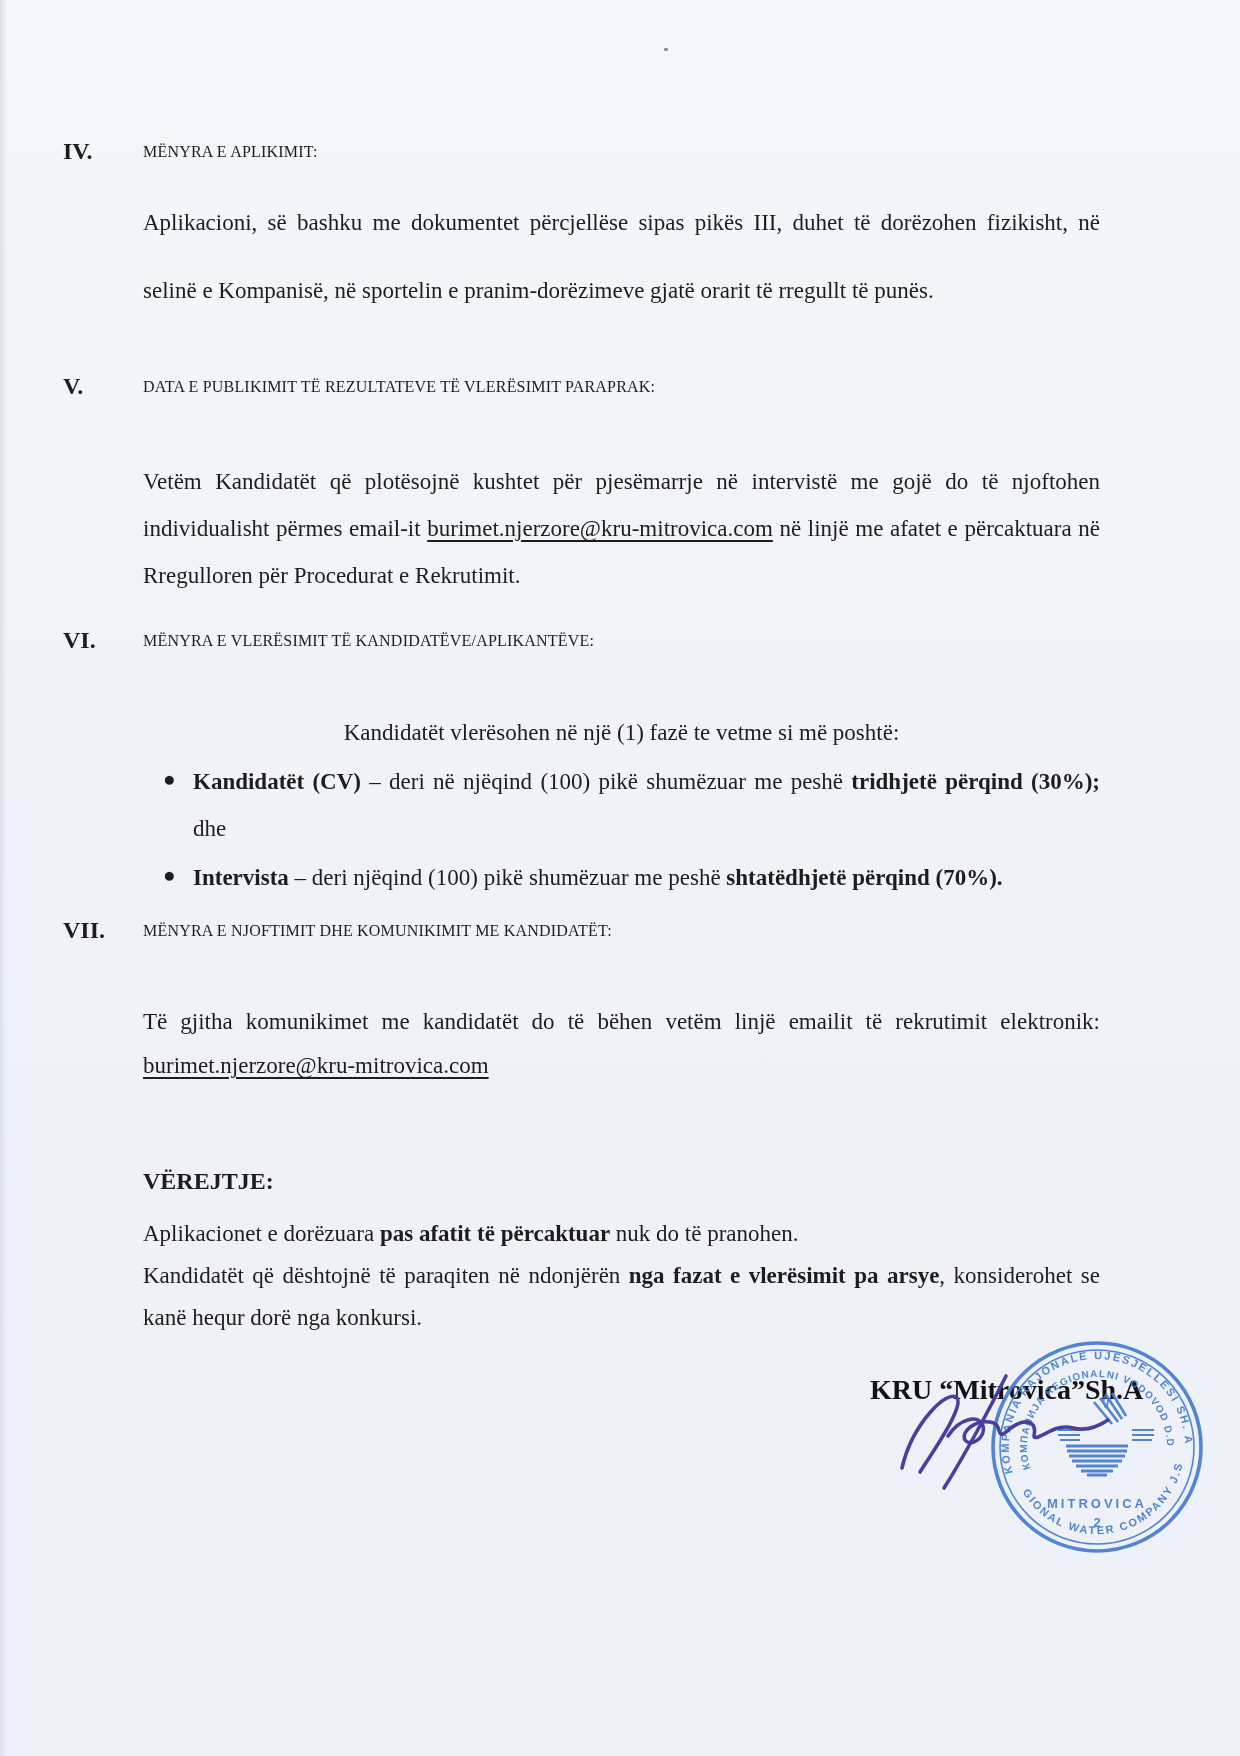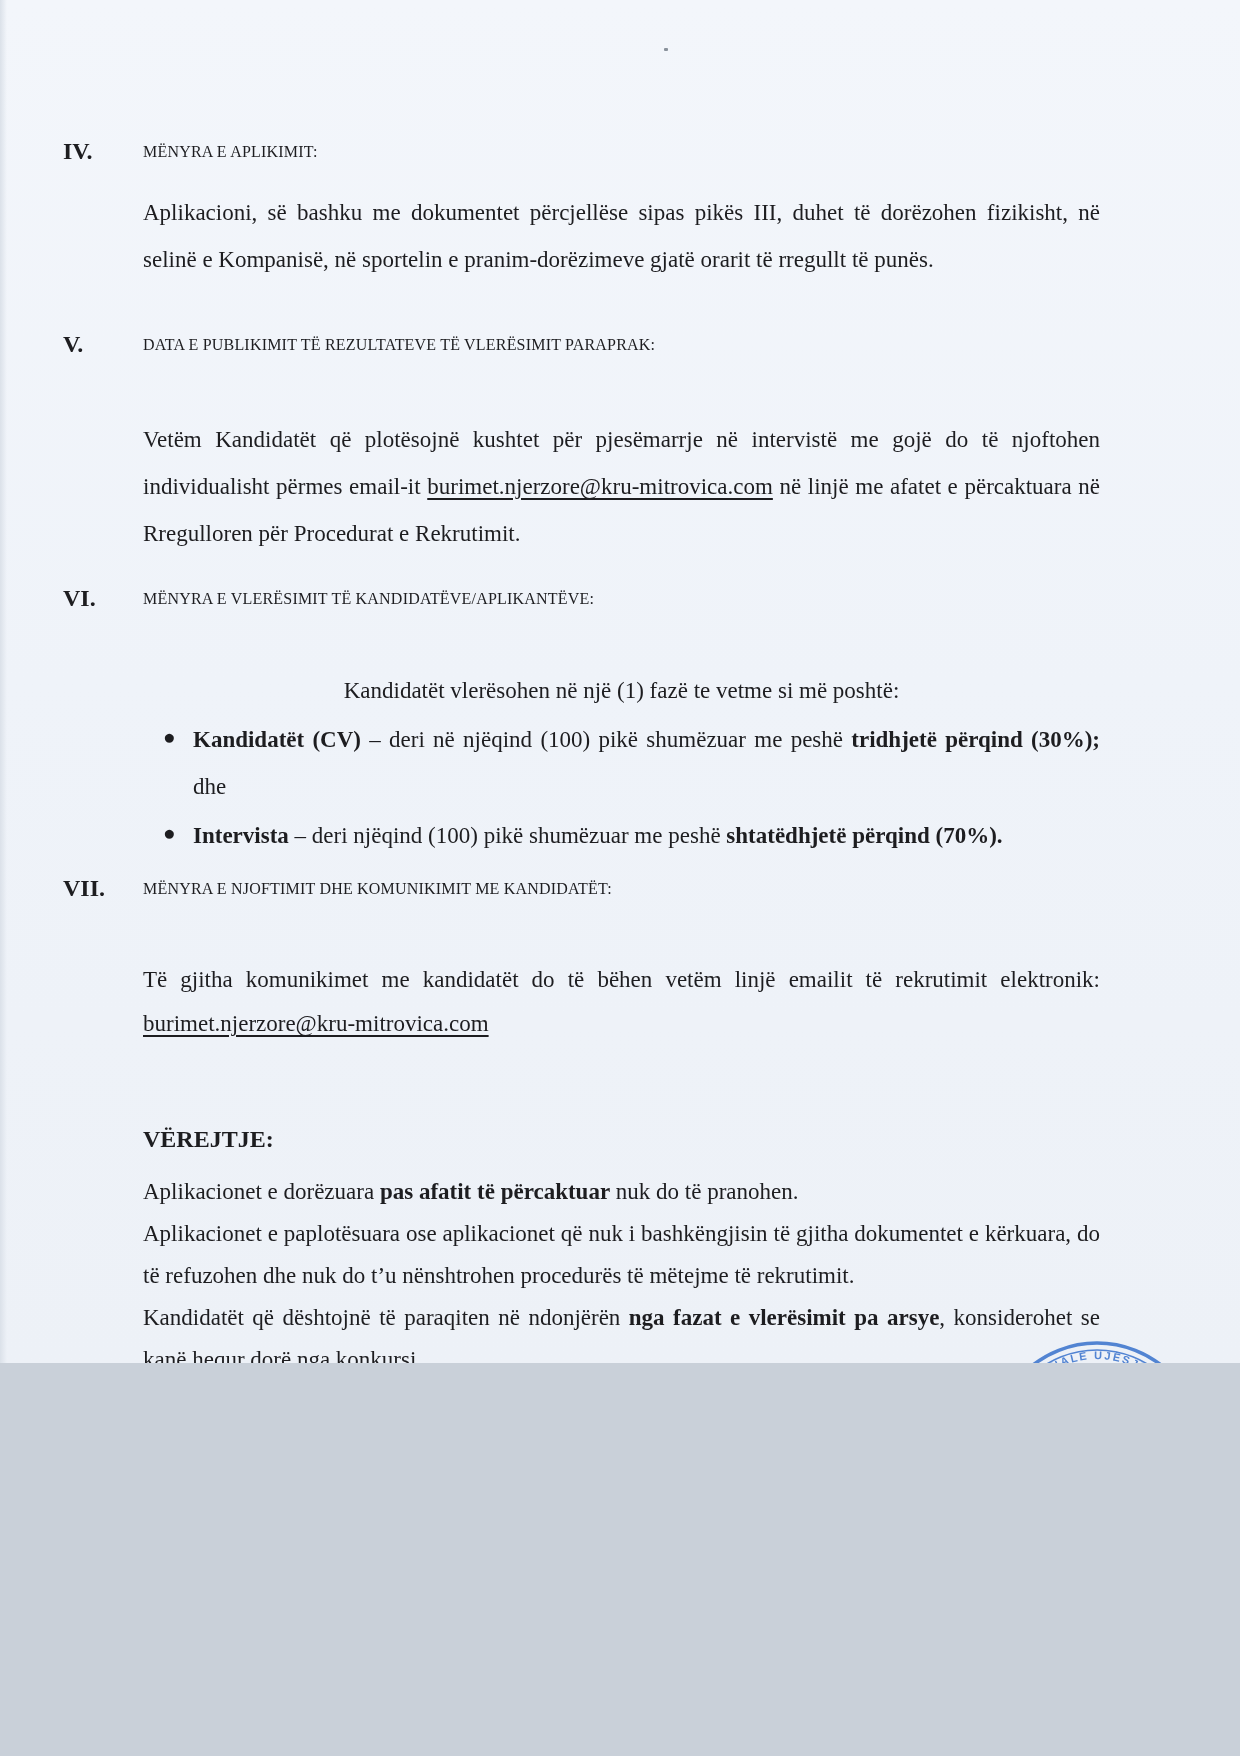--- a/index.html
+++ b/index.html
@@ -1,35 +1,35 @@
 <!DOCTYPE html>
 <html><head>
 <meta charset="utf-8">
 <style>
   html,body{margin:0;padding:0;background:#c9d0d9;}
   .page{
     position:relative;
-    width:1240px;height:1363px;
+    width:1240px;height:1756px;
     margin:0 auto;
     background:linear-gradient(180deg,#f3f6fb 0%,#eff3f9 50%,#edf1f7 100%);
     font-family:"Liberation Serif", serif;
     color:#1d1d20;
     overflow:hidden;
   }
   .page::before{
     content:"";position:absolute;left:0;top:0;bottom:0;width:7px;
     background:linear-gradient(90deg,#dbe1e9,rgba(239,243,249,0));
   }
   .speck{position:absolute;left:664px;top:48px;width:4px;height:3px;background:#8a929c;border-radius:1px;}
   .content{position:absolute;left:63px;top:136px;width:1037px;}
   .sec{display:grid;grid-template-columns:80px 1fr;}
   .num{font-weight:bold;font-size:24px;line-height:31px;}
   .title{margin:0;font-size:16px;line-height:31px;font-weight:normal;letter-spacing:.2px;}
   p{margin:0;font-size:23px;text-align:justify;}
-  .sec-iv .para{margin-top:22px;line-height:47px;}
+  .sec-iv .para{margin-top:22px;line-height:68px;}
   .sec-v{margin-top:46px;}
   .sec-v .para{margin-top:56px;line-height:47px;}
   .sec-vi{margin-top:26px;}
   .sec-vi .intro{margin-top:54px;line-height:46px;text-align:center;}
   .bullets{margin:2px 0 0 0;padding:0;list-style:none;}
   .bullet{position:relative;padding-left:50px;font-size:23px;line-height:47px;text-align:justify;}
   .bullet + .bullet{margin-top:2px;}
   .bullet .dot{position:absolute;left:20px;top:-2px;font-size:21px;}
   .sec-vii{margin-top:14px;}
   .sec-vii .para{margin-top:54px;line-height:44px;}
@@ -91,21 +91,20 @@
       <div class="num">VII.</div>
       <div>
         <h2 class="title">MËNYRA E NJOFTIMIT DHE KOMUNIKIMIT ME KANDIDATËT:</h2>
         <p class="para"><span>Të gjitha komunikimet me kandidatët do të bëhen vetëm linjë emailit të rekrutimit elektronik: </span><span class="u">burimet.njerzore@kru-mitrovica.com</span></p>
       </div>
     </section>
 
     <section class="note">
       <div class="note-title">VËREJTJE:</div>
       <p><span>Aplikacionet e dorëzuara </span><span class="b">pas afatit të përcaktuar</span><span> nuk do të pranohen.</span></p>
-      <p><span>Aplikacionet e paplotësuara ose aplikacionet që nuk i bashkëngjisin të gjitha dokumentet e kërkuara, do të refuzohen dhe nuk do t’u nënshtrohen procedurës të mëtejme të rekrutimit.</span></p>
       <p><span>Kandidatët që dështojnë të paraqiten në ndonjërën </span><span class="b">nga fazat e vlerësimit pa arsye</span><span>, konsiderohet se kanë hequr dorë nga konkursi.</span></p>
     </section>
   </div>
 
   <div class="company-line">KRU “Mitrovica”Sh.A</div>
 
   <svg class="stamp" viewBox="0 0 230 230">
     <g stroke="#477cd0" fill="none">
       <circle cx="115" cy="115" r="104" stroke-width="3.6"></circle>
       <circle cx="115" cy="115" r="97" stroke-width="1.6"></circle>

